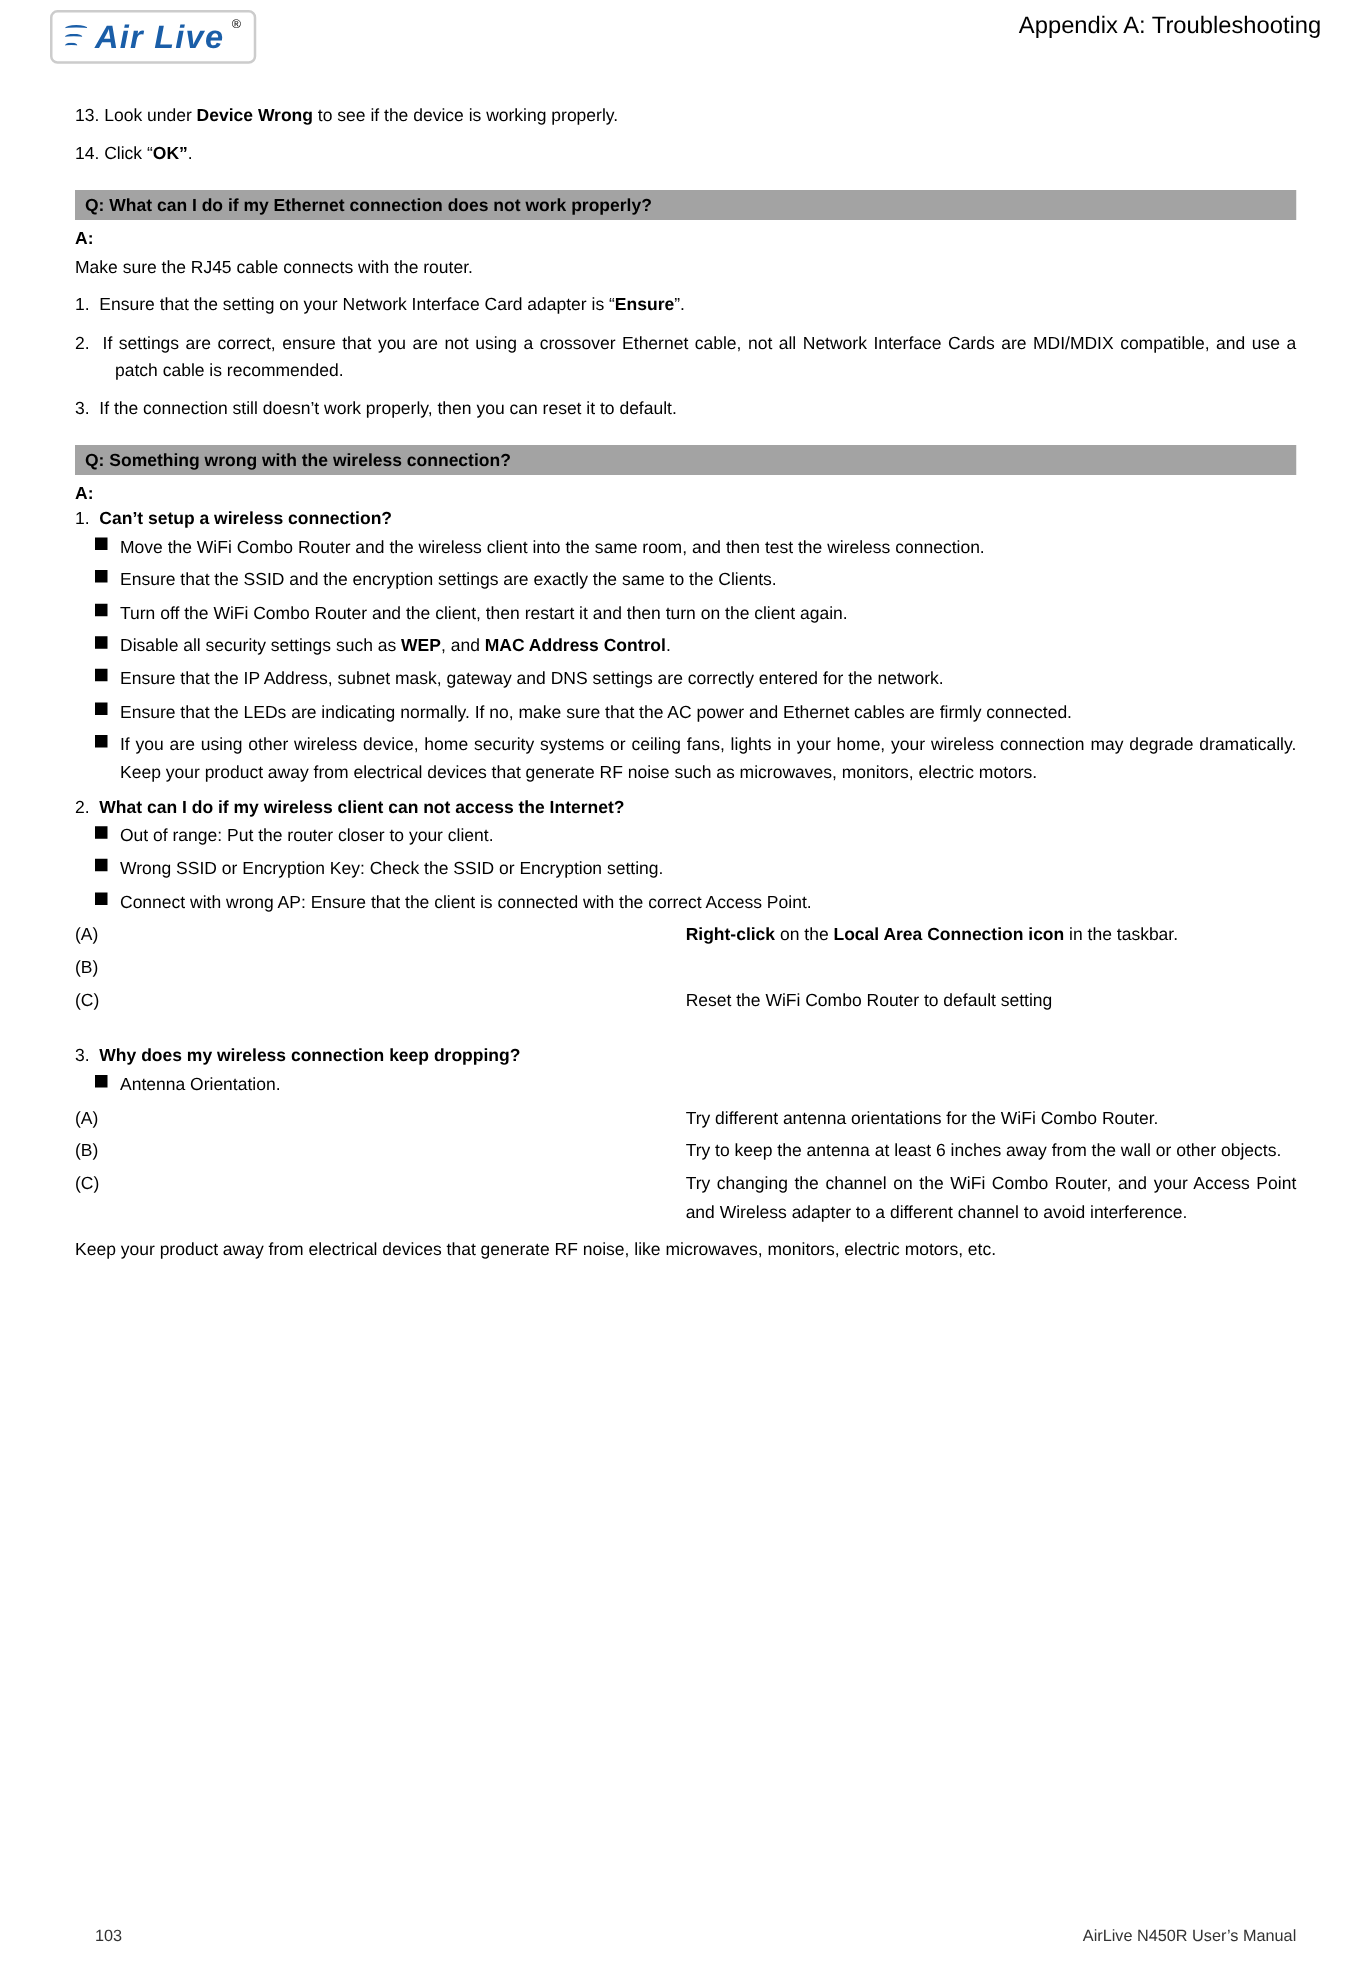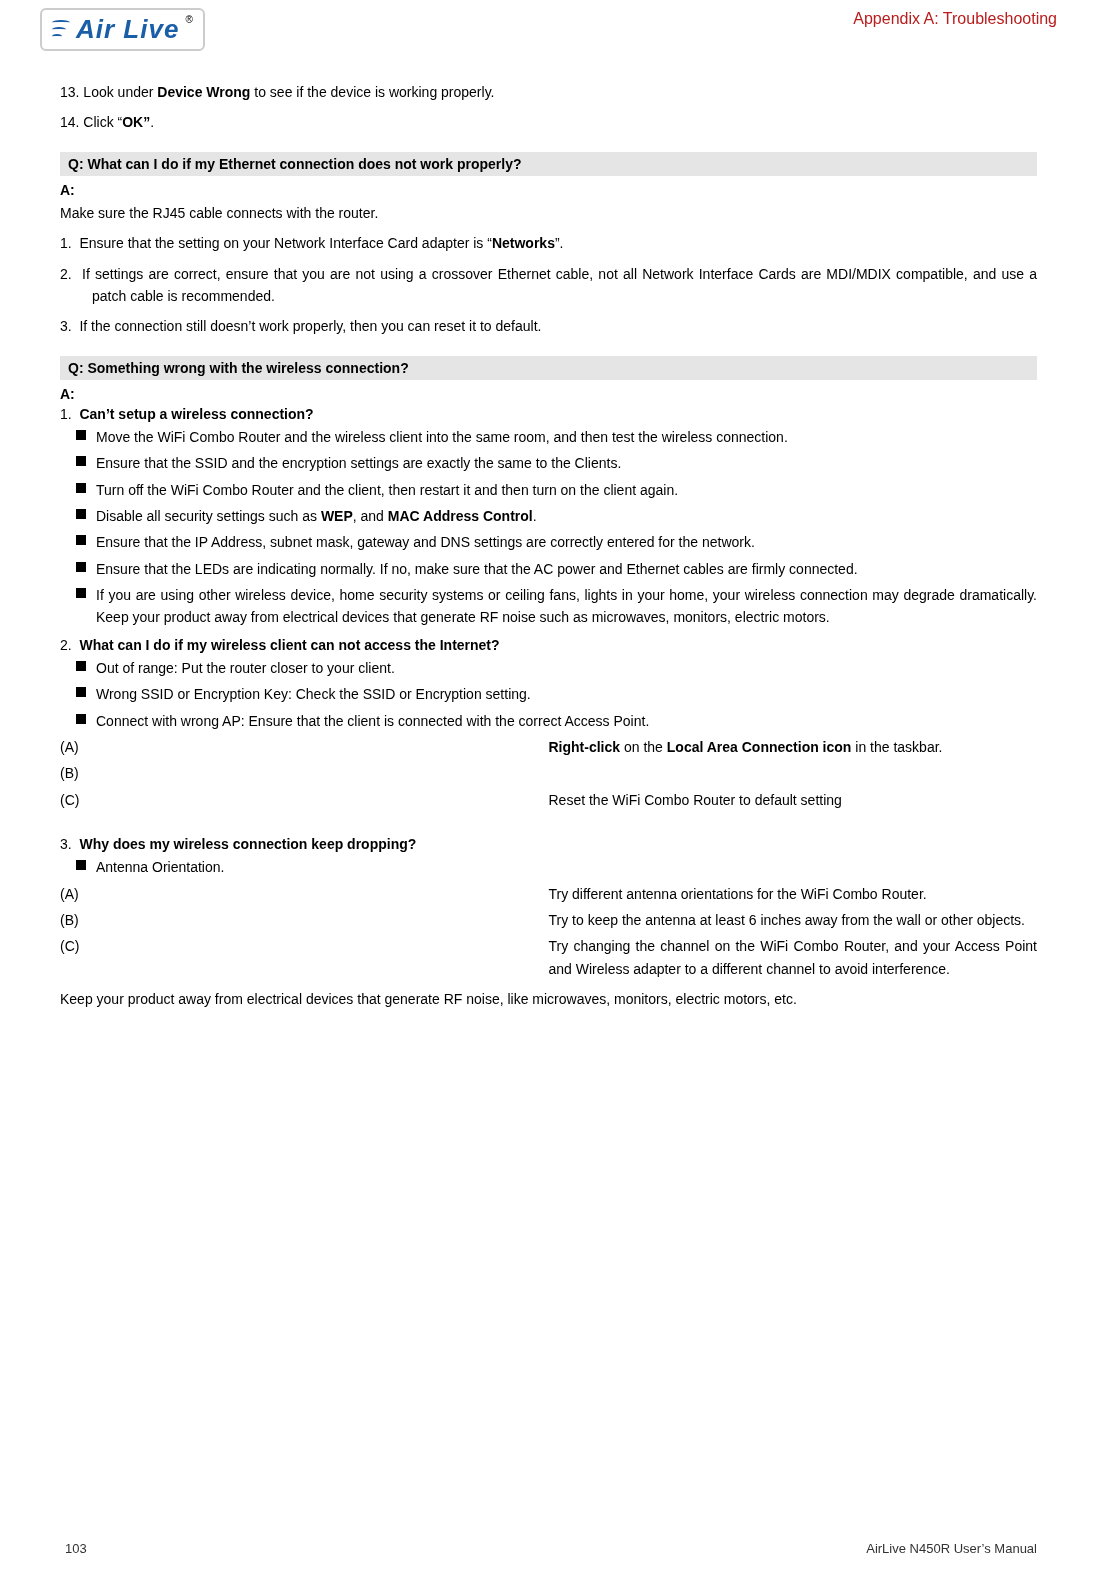--- a/index.html
+++ b/index.html
@@ -61,42 +61,42 @@
       letter-spacing: 1px;
     }
 
     .logo-registered {
       font-size: 10px;
       position: relative;
       top: -10px;
     }
 
     .header-right {
-      font-size: 16px;
-      color: #b91c1c;
+      font-size: 19px;
+      color: #000000;
       text-align: left;
       padding-top: 2px;
     }
 
     .content {
       padding: 30px 60px 30px 60px;
     }
 
     .step-item {
       margin-bottom: 8px;
       line-height: 1.6;
     }
 
     .qa-section {
       margin-top: 18px;
       margin-bottom: 4px;
     }
 
     .qa-question {
-      background-color: #e5e5e5;
+      background-color: #a3a3a3;
       padding: 4px 8px;
       font-weight: bold;
       font-size: 14px;
       margin-bottom: 6px;
     }
 
     .qa-answer-label {
       font-weight: bold;
       font-size: 14px;
       margin-bottom: 4px;
@@ -154,21 +154,21 @@
       font-weight: normal;
     }
 
     .alpha-list li span {
       flex: 1;
     }
 
     .footer {
       position: absolute;
       bottom: 20px;
-      left: 5px;
+      left: 16px;
       right: 0;
       display: flex;
       justify-content: space-between;
       padding: 0 60px;
       font-size: 13px;
       color: #333;
     }
 
     .bold { font-weight: bold; }
   </style>
@@ -198,21 +198,21 @@
   <div class="step-item">
     <span>14.&nbsp;Click “</span><span class="bold">OK”</span><span>.</span>
   </div>
 
   <div class="qa-section">
     <div class="qa-question">Q: What can I do if my Ethernet connection does not work properly?</div>
     <div class="qa-answer-label">A:</div>
     <div class="paragraph">Make sure the RJ45 cable connects with the router.</div>
 
     <div class="step-item" style="padding-left:20px; text-indent:-20px;">
-      <span>1.&nbsp;&nbsp;Ensure that the setting on your Network Interface Card adapter is “</span><span class="bold">Networks</span><span>”.</span>
+      <span>1.&nbsp;&nbsp;Ensure that the setting on your Network Interface Card adapter is “</span><span class="bold">Ensure</span><span>”.</span>
     </div>
     <div class="step-item" style="padding-left:32px; text-indent:-32px; text-align:justify;">
       <span>2.&nbsp;&nbsp;If settings are correct, ensure that you are not using a crossover Ethernet cable, not all Network Interface Cards are MDI/MDIX compatible, and use a patch cable is recommended.</span>
     </div>
     <div class="step-item" style="padding-left:32px; text-indent:-32px;">
       <span>3.&nbsp;&nbsp;If the connection still doesn’t work properly, then you can reset it to default.</span>
     </div>
   </div>
 
   <div class="qa-section">

